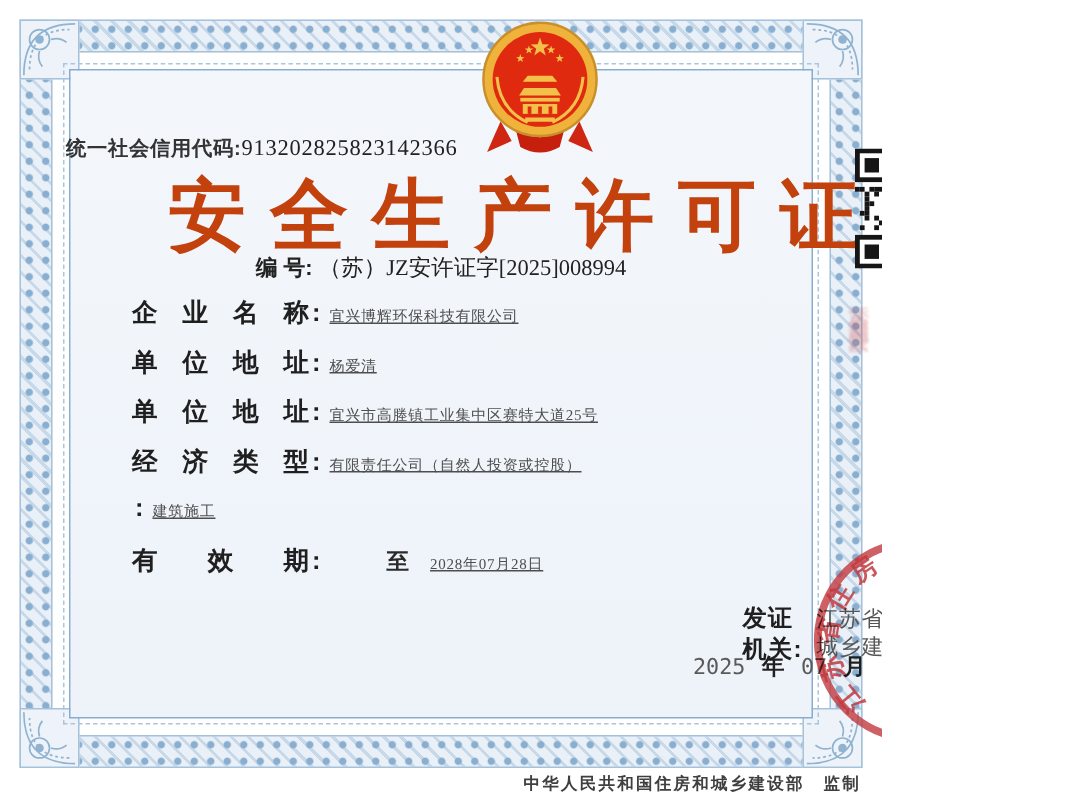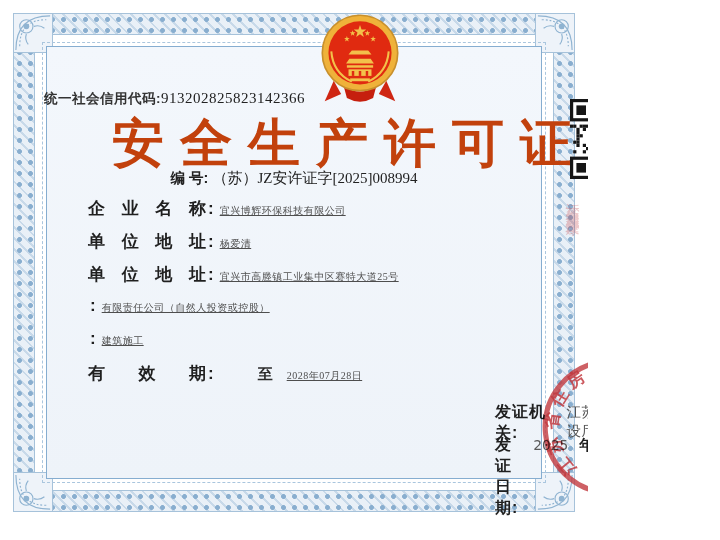--- a/index.html
+++ b/index.html
@@ -381,20 +381,21 @@
         <span class="lab">单位地址</span>
           <span class="colon">:</span>
         <span class="val">杨爱清</span>
       </div>
       <div class="frow">
         <span class="lab">单位地址</span>
           <span class="colon">:</span>
         <span class="val">宜兴市高塍镇工业集中区赛特大道25号</span>
       </div>
       <div class="frow">
+        <span class="lab">经济类型</span>
           <span class="colon">:</span>
         <span class="val">有限责任公司（自然人投资或控股）</span>
       </div>
       <div class="frow">
           <span class="colon">:</span>
         <span class="val">建筑施工</span>
       </div>
       <div class="frow">
         <span class="lab">有效期</span>
           <span class="colon">:</span>
@@ -402,33 +403,33 @@
         <span class="val">2028年07月28日</span>
       </div>
     </div>
 
     <div class="issue">
       <div class="irow">
         <span class="lab">发证机关:</span>
         <span class="val">江苏省住房和城乡建设厅</span>
       </div>
       <div class="irow">
-        <span class="lab">发证日期:</span>
         <span class="num">2025</span>
         <span class="unit">年</span>
         <span class="num">07</span>
         <span class="unit">月</span>
         <span class="num">29</span>
         <span class="unit">日</span>
       </div>
     </div>
 
     <svg class="seal" viewBox="0 0 142 142">
       <circle cx="71" cy="71" r="64" fill="none" stroke="rgba(194,58,63,0.8)" stroke-width="5"></circle>
       <use href="#st" transform="translate(71,74) scale(2.9)" fill="rgba(194,58,63,0.85)"></use>
       <text font-size="16.5" font-weight="bold" fill="rgba(194,58,63,0.85)" letter-spacing="5">
         <textPath href="#sealArc">江苏省住房和城乡建设厅</textPath>
       </text>
     </svg>
 
+    <div class="publisher">中华人民共和国住房和城乡建设部　监制</div>
 
   </div>
 </div>
 
 </body></html>

